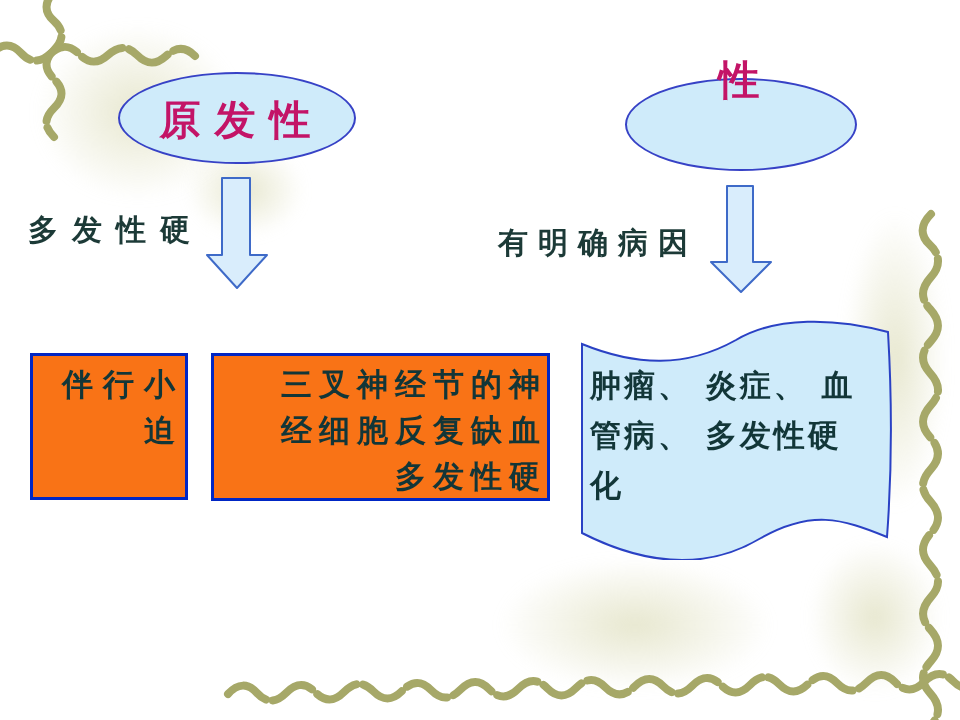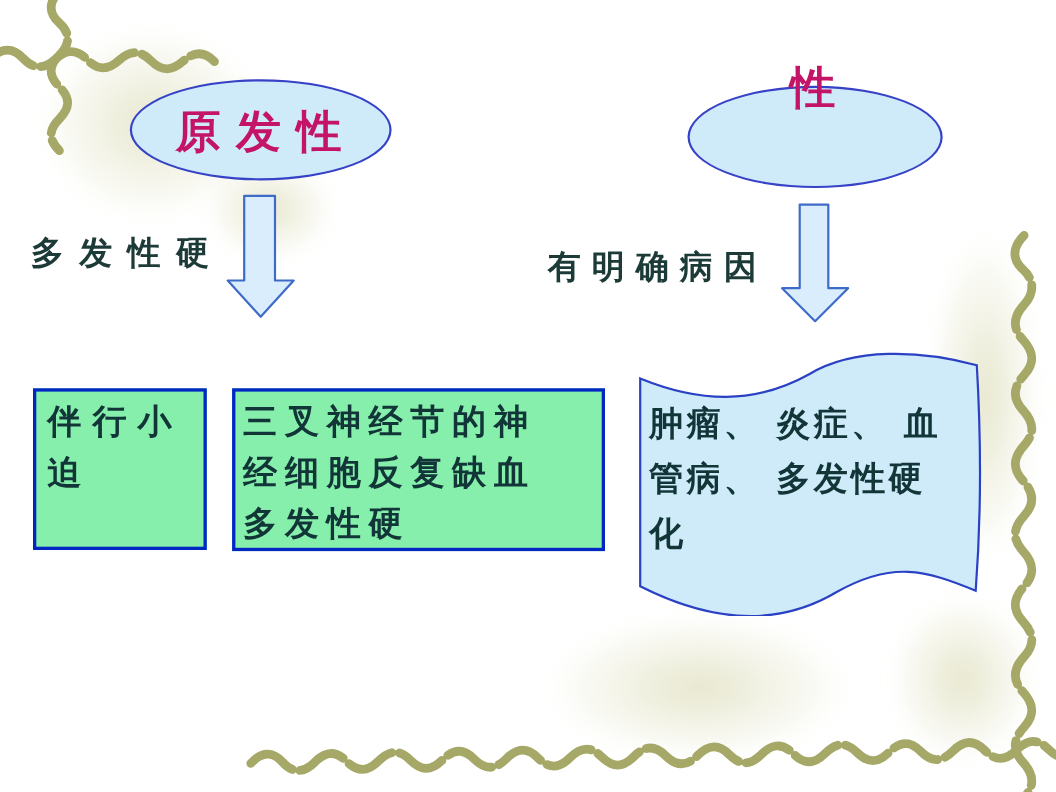--- a/index.html
+++ b/index.html
@@ -65,25 +65,25 @@
   #primary-cause-note   { left: 28px;  top: 210px; font-size: 30px; letter-spacing: 14px; }
   #secondary-cause-note { left: 498px; top: 223px; font-size: 30px; letter-spacing: 10px; }
 
   .arrow-svg { position: absolute; }
   #primary-down-arrow   { left: 200px; top: 172px; }
   #secondary-down-arrow { left: 705px; top: 180px; }
   .arrow-shape { fill: #D9EDFC; stroke: #3E6AC8; stroke-width: 2; stroke-linejoin: round; }
 
   .box {
     position: absolute;
-    background: #86efac;
+    background: #f97316;
     border: 3px solid #0026C4;
     color: #123638;
     font-weight: bold;
-    text-align: left;
+    text-align: right;
     box-sizing: border-box;
     padding-top: 5px;
   }
   .box span { display: block; }
   #primary-box-1 { left: 30px;  top: 353px; width: 158px; height: 147px; font-size: 31px; line-height: 46px; letter-spacing: 10px; text-indent: 10px; }
   #primary-box-2 { left: 211px; top: 353px; width: 339px; height: 148px; font-size: 31px; line-height: 46px; letter-spacing: 7px; text-indent: 7px; }
 
   #secondary-wave-svg { position: absolute; left: 575px; top: 308px; }
   .wave-shape { fill: #CFEBFA; stroke: #2A41C4; stroke-width: 2; }
   #secondary-wave-text {

